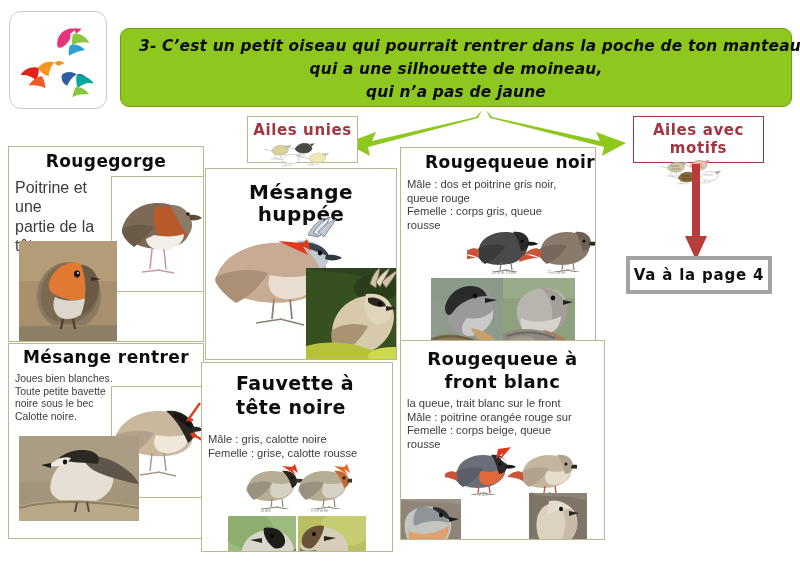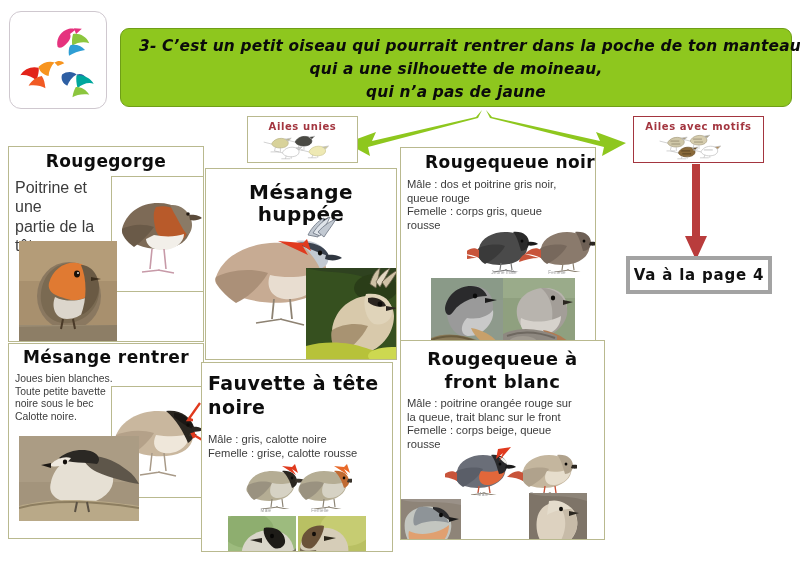--- a/index.html
+++ b/index.html
@@ -50,21 +50,21 @@
 
   
   .ailes-box {
     border: 1px solid #b9b98f;
     background: #fff;
     padding-top: 4px;
   }
   .ailes-title {
     font-family: "DejaVu Sans", sans-serif;
     font-weight: bold;
-    font-size: 10px;
+    font-size: 15px;
     color: #a3353f;
     text-align: center;
     letter-spacing: 0.6px;
   }
   #ailes-unies { left: 247px; top: 116px; width: 111px; height: 47px; }
   #ailes-motifs { left: 633px; top: 116px; width: 131px; height: 47px;
                   border-color: #a3353f; }
   .ailes-sketch { width: 100%; height: 28px; display:block; }
 
   
@@ -107,21 +107,21 @@
     font-size: 4.6px;
     color: #9a9a9a;
     text-align: center;
     letter-spacing: 0.2px;
   }
 
   
   #card-rougegorge   { left: 8px;   top: 146px; width: 196px; height: 196px; }
   #card-nonnette     { left: 8px;   top: 343px; width: 196px; height: 196px; }
   #card-huppee       { left: 205px; top: 168px; width: 192px; height: 192px; }
-  #card-fauvette     { left: 201px; top: 362px; width: 192px; height: 190px; }
+  #card-fauvette     { left: 201px; top: 362px; width: 192px; height: 190px; padding-left: 28px; }
   #card-rqnoir       { left: 400px; top: 147px; width: 196px; height: 196px; }
   #card-rqfront      { left: 400px; top: 340px; width: 205px; height: 200px; }
 
   .photo { position:absolute; overflow:hidden; }
   .photo svg { display:block; width:100%; height:100%; }
   .illus  { position:absolute; }
   .illus svg { display:block; width:100%; height:100%; }
   .inner-frame { position:absolute; border:1px solid #b9b98f; background:#fff; }
 </style>
 </head>
@@ -490,22 +490,22 @@
       <path d="M0,56 C16,48 36,50 54,58 L54,70 L0,70 Z" fill="#8e8880"></path>
       <path d="M4,58 C20,52 36,54 52,60" stroke="#6e6860" stroke-width="2" fill="none"></path>
       <ellipse cx="20" cy="64" rx="14" ry="6" fill="#a09a90"></ellipse>
     </svg>
   </div>
 </div>
 
 <div class="abs card" id="card-rqfront">
   <div class="sp-title" style="font-size:18px; margin-top:6px; line-height:1.3;">Rougequeue à front blanc</div>
   <div class="sp-desc" style="position:absolute; left:6px; top:56px; width:196px; font-size:11.2px;">
+    <div>la queue, trait blanc sur le front</div>
     <div>Mâle : poitrine orangée rouge sur</div>
-    <div>la queue, trait blanc sur le front</div>
     <div>Femelle : corps beige, queue</div>
     <div>rousse</div>
   </div>
   <div class="illus" style="left:44px; top:106px; width:132px; height:48px;">
     <svg viewBox="0 0 132 48">
 
       <g transform="translate(4,2)">
         <path d="M8,22 C10,12 22,6 34,6 C46,6 54,11 56,18 C58,25 53,33 42,37 C30,41 12,39 7,31 C4,28 6,24 8,22 Z" fill="#6a6e78"></path>
         <path d="M8,22 C14,19 26,17 34,20 C30,28 20,35 14,38 C7,34 5,26 8,22 Z" fill="#5a5e68"></path>
         <path d="M32,22 C42,24 52,22 56,18 C57,28 48,36 38,36 C30,36 28,28 32,22 Z" fill="#e2673a"></path>

